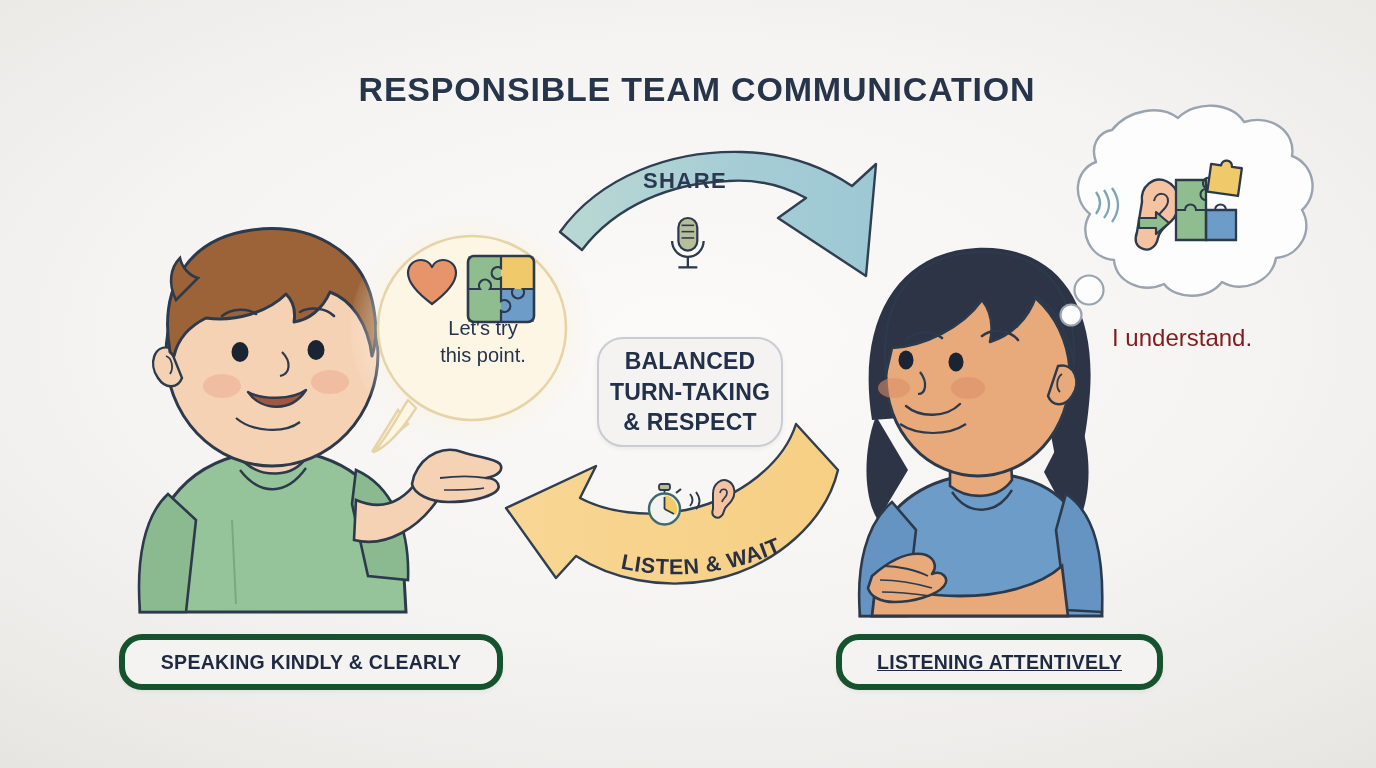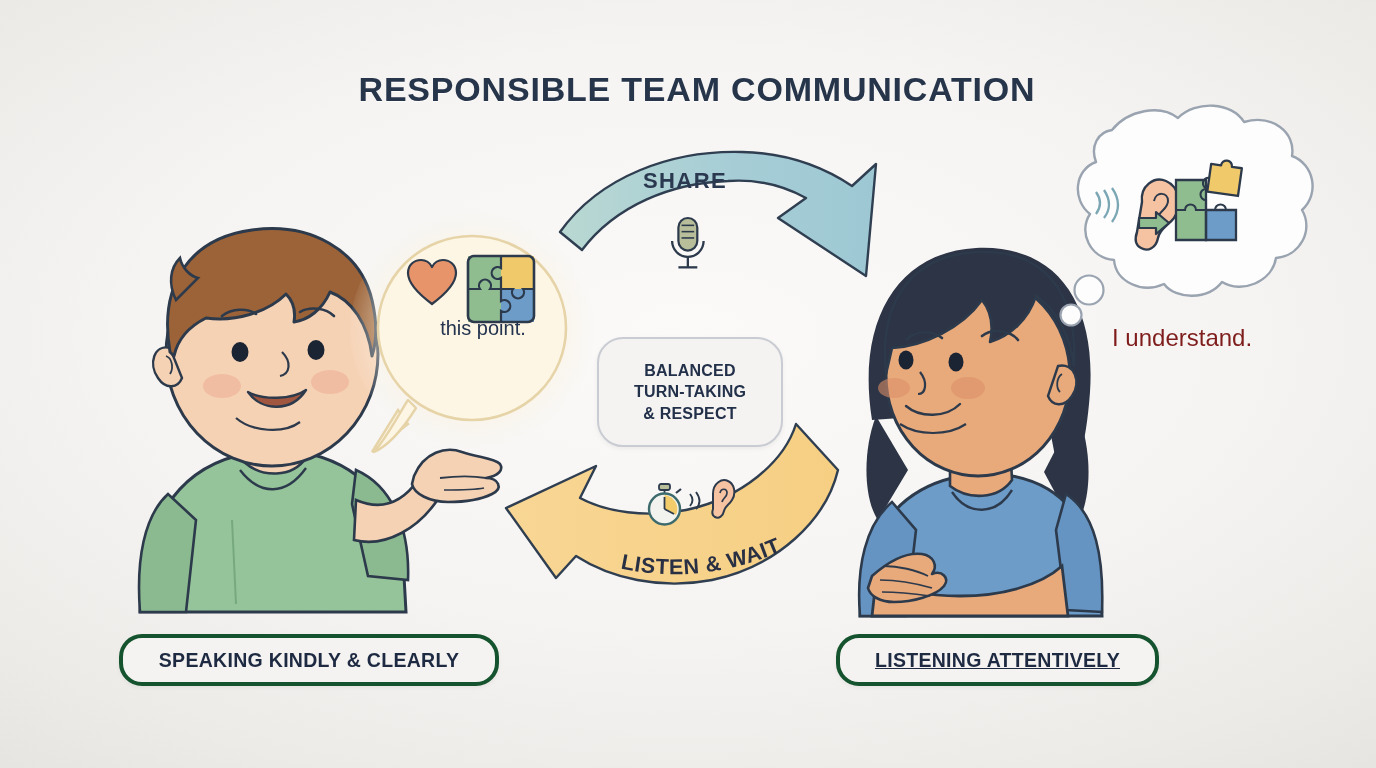--- a/index.html
+++ b/index.html
@@ -57,32 +57,32 @@
     border: 2px solid #c9ccd2;
     border-radius: 26px;
     background: #f4f3f1;
     box-shadow: 0 2px 5px rgba(0,0,0,0.055);
     display: flex;
     align-items: center;
     justify-content: center;
   }
   #center-pill .txt {
     text-align: center;
-    font-size: 16px;
+    font-size: 23px;
     font-weight: 700;
     line-height: 1.33;
     color: #22304a;
     letter-spacing: 0.2px;
   }
 
   
   .bottom-pill {
     position: absolute;
     height: 44px;
-    border: 4px solid #14532d;
+    border: 6px solid #14532d;
     border-radius: 23px;
     background: #f4f3f1;
     box-shadow: 0 2px 4px rgba(0,0,0,0.05);
     display: flex;
     align-items: center;
     justify-content: center;
     font-size: 19.5px;
     font-weight: 700;
     color: #1e2a42;
     letter-spacing: 0.3px;
@@ -410,20 +410,21 @@
     <div class="txt">
       <div>BALANCED</div>
       <div>TURN-TAKING</div>
       <div>&amp; RESPECT</div>
     </div>
   </div>
 
   <div id="share-label">SHARE</div>
 
   <div id="speech-text">
+    <div>Let's try</div>
     <div>this point.</div>
   </div>
 
   <div id="thought-text">
     <div>I understand.</div>
   </div>
 
   <div id="pill-left" class="bottom-pill">SPEAKING KINDLY &amp; CLEARLY</div>
   <div id="pill-right" class="bottom-pill">LISTENING ATTENTIVELY</div>
 

